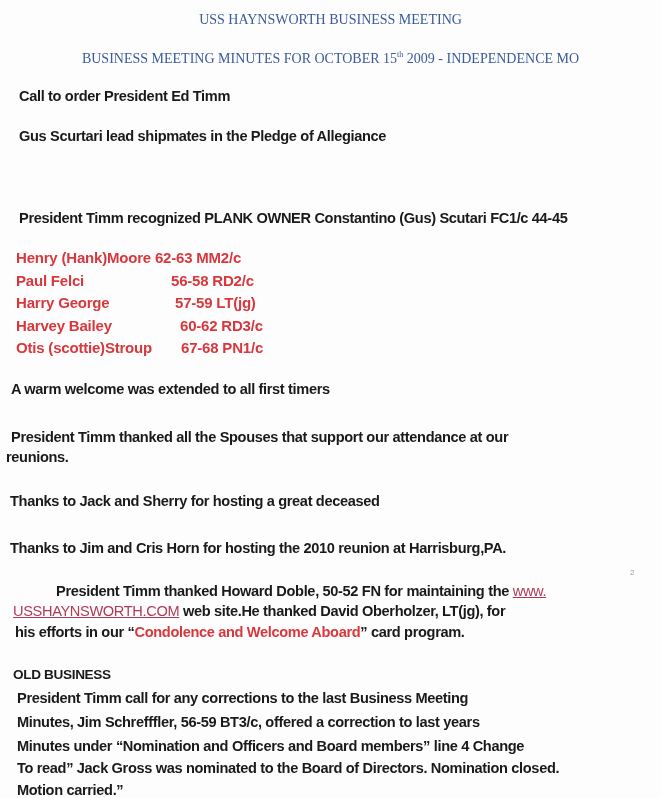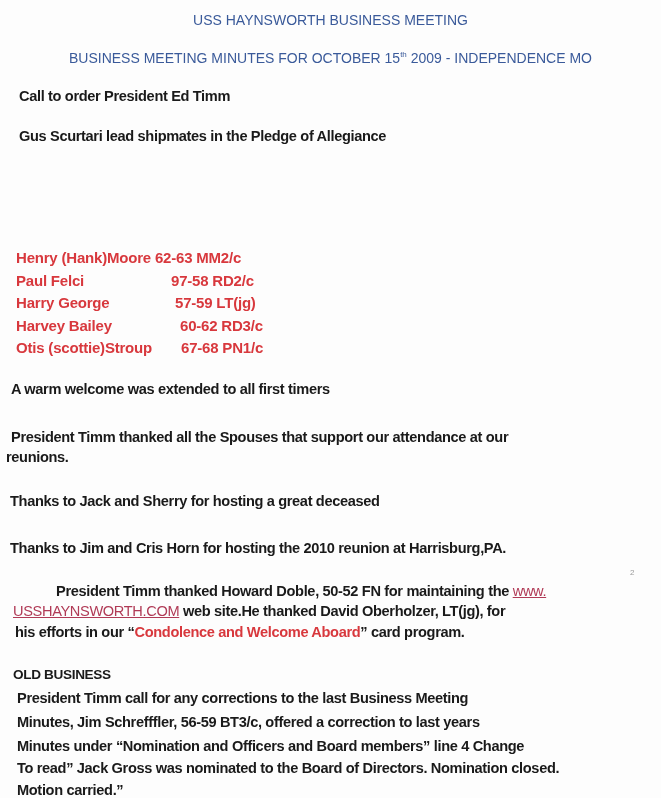--- a/index.html
+++ b/index.html
@@ -1,19 +1,19 @@
 <!DOCTYPE html>
 <html><head>
   <meta charset="utf-8">
   <style>
     html, body { margin: 0; padding: 0; background: #ffffff; }
     body { width: 661px; height: 798px; position: relative; overflow: hidden; }
     .page { position: absolute; left: 0; top: 0; width: 661px; height: 798px; background: #fdfdfd; }
     .hdr { position: absolute; left: 0; width: 661px; text-align: center; color: #3a5a9a;
-           font-family: Liberation Sans, sans-serif; font-size: 14px; letter-spacing: 0; }
+           font-family: Liberation Serif, serif; font-size: 14px; letter-spacing: 0; }
     .hdr sup { font-size: 8px; }
     .blk { position: absolute; color: #1a1a1a; font-family: "Liberation Sans", "DejaVu Sans", sans-serif;
            font-weight: bold; font-size: 14.6px; line-height: 20px; letter-spacing: -0.35px; white-space: nowrap; }
     .red { color: #d8383d; }
     .ft { position: absolute; font-family: "Liberation Sans", "DejaVu Sans", sans-serif; font-weight: bold;
           font-size: 15px; color: #d8383d; line-height: 22px; letter-spacing: -0.2px; white-space: nowrap; }
     .ft .nm { display: inline-block; }
     .ft .sv { position: absolute; }
     .link { color: #b03a56; font-weight: normal; text-decoration: underline; text-decoration-color: #b03a56; }
     .mark { position: absolute; left: 630px; top: 568px; font-size: 8px; color: #9a9a9a;
@@ -25,29 +25,30 @@
 <div class="page">
 
   <div class="hdr" style="top:12px;">USS HAYNSWORTH BUSINESS MEETING</div>
   <div class="hdr" style="top:50px;">
     <span>BUSINESS MEETING MINUTES FOR OCTOBER 15</span><sup>th</sup><span> 2009 - INDEPENDENCE MO</span>
   </div>
 
   <div class="blk" style="left:19px; top:86px;">Call to order President Ed Timm</div>
   <div class="blk" style="left:19px; top:126px;">Gus Scurtari lead shipmates in the Pledge of Allegiance</div>
 
+  <div class="blk" style="left:19px; top:208px;">President Timm recognized PLANK OWNER Constantino (Gus) Scutari FC1/c 44-45</div>
 
   <div>
     <div class="ft" style="left:16px; top:247px;">
       <span class="nm">Henry (Hank)Moore</span>
       <span>62-63 MM2/c</span>
     </div>
     <div class="ft" style="left:16px; top:270px;">
       <span class="nm">Paul Felci</span>
-      <span class="sv" style="left:155px;">97-58 RD2/c</span>
+      <span class="sv" style="left:155px;">56-58 RD2/c</span>
     </div>
     <div class="ft" style="left:16px; top:292px;">
       <span class="nm">Harry George</span>
       <span class="sv" style="left:159px;">57-59 LT(jg)</span>
     </div>
     <div class="ft" style="left:16px; top:315px;">
       <span class="nm">Harvey Bailey</span>
       <span class="sv" style="left:164px;">60-62 RD3/c</span>
     </div>
     <div class="ft" style="left:16px; top:337px;">

